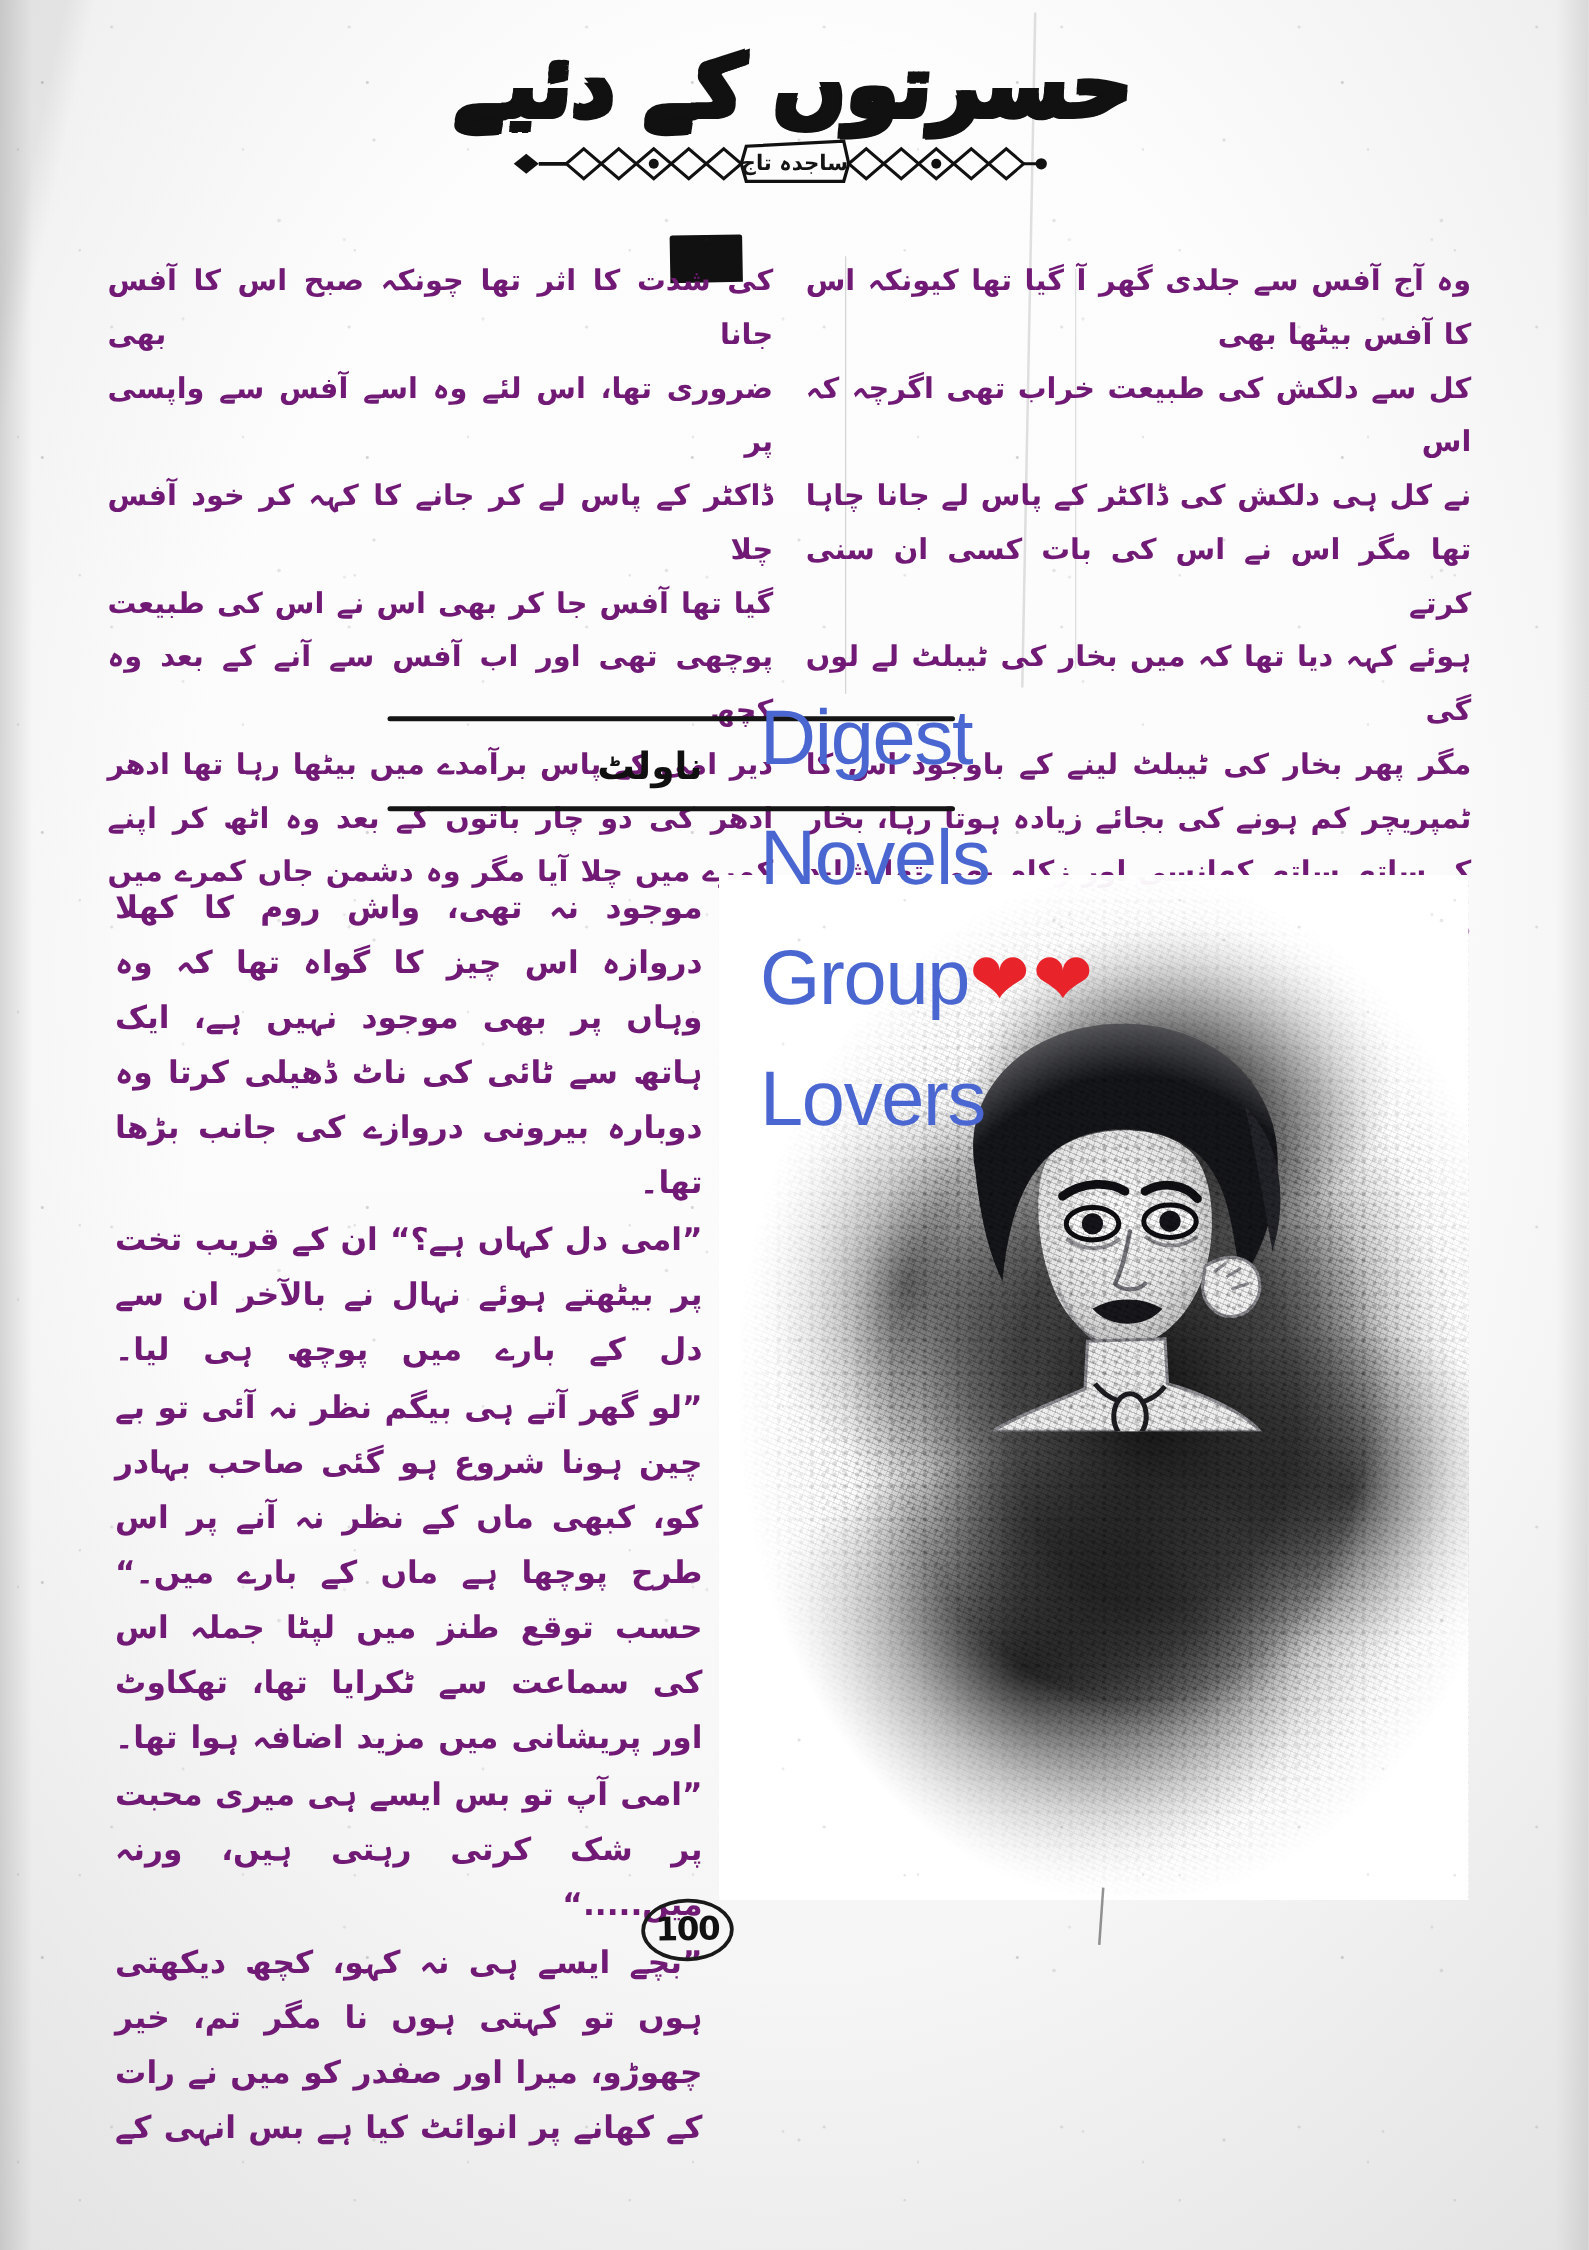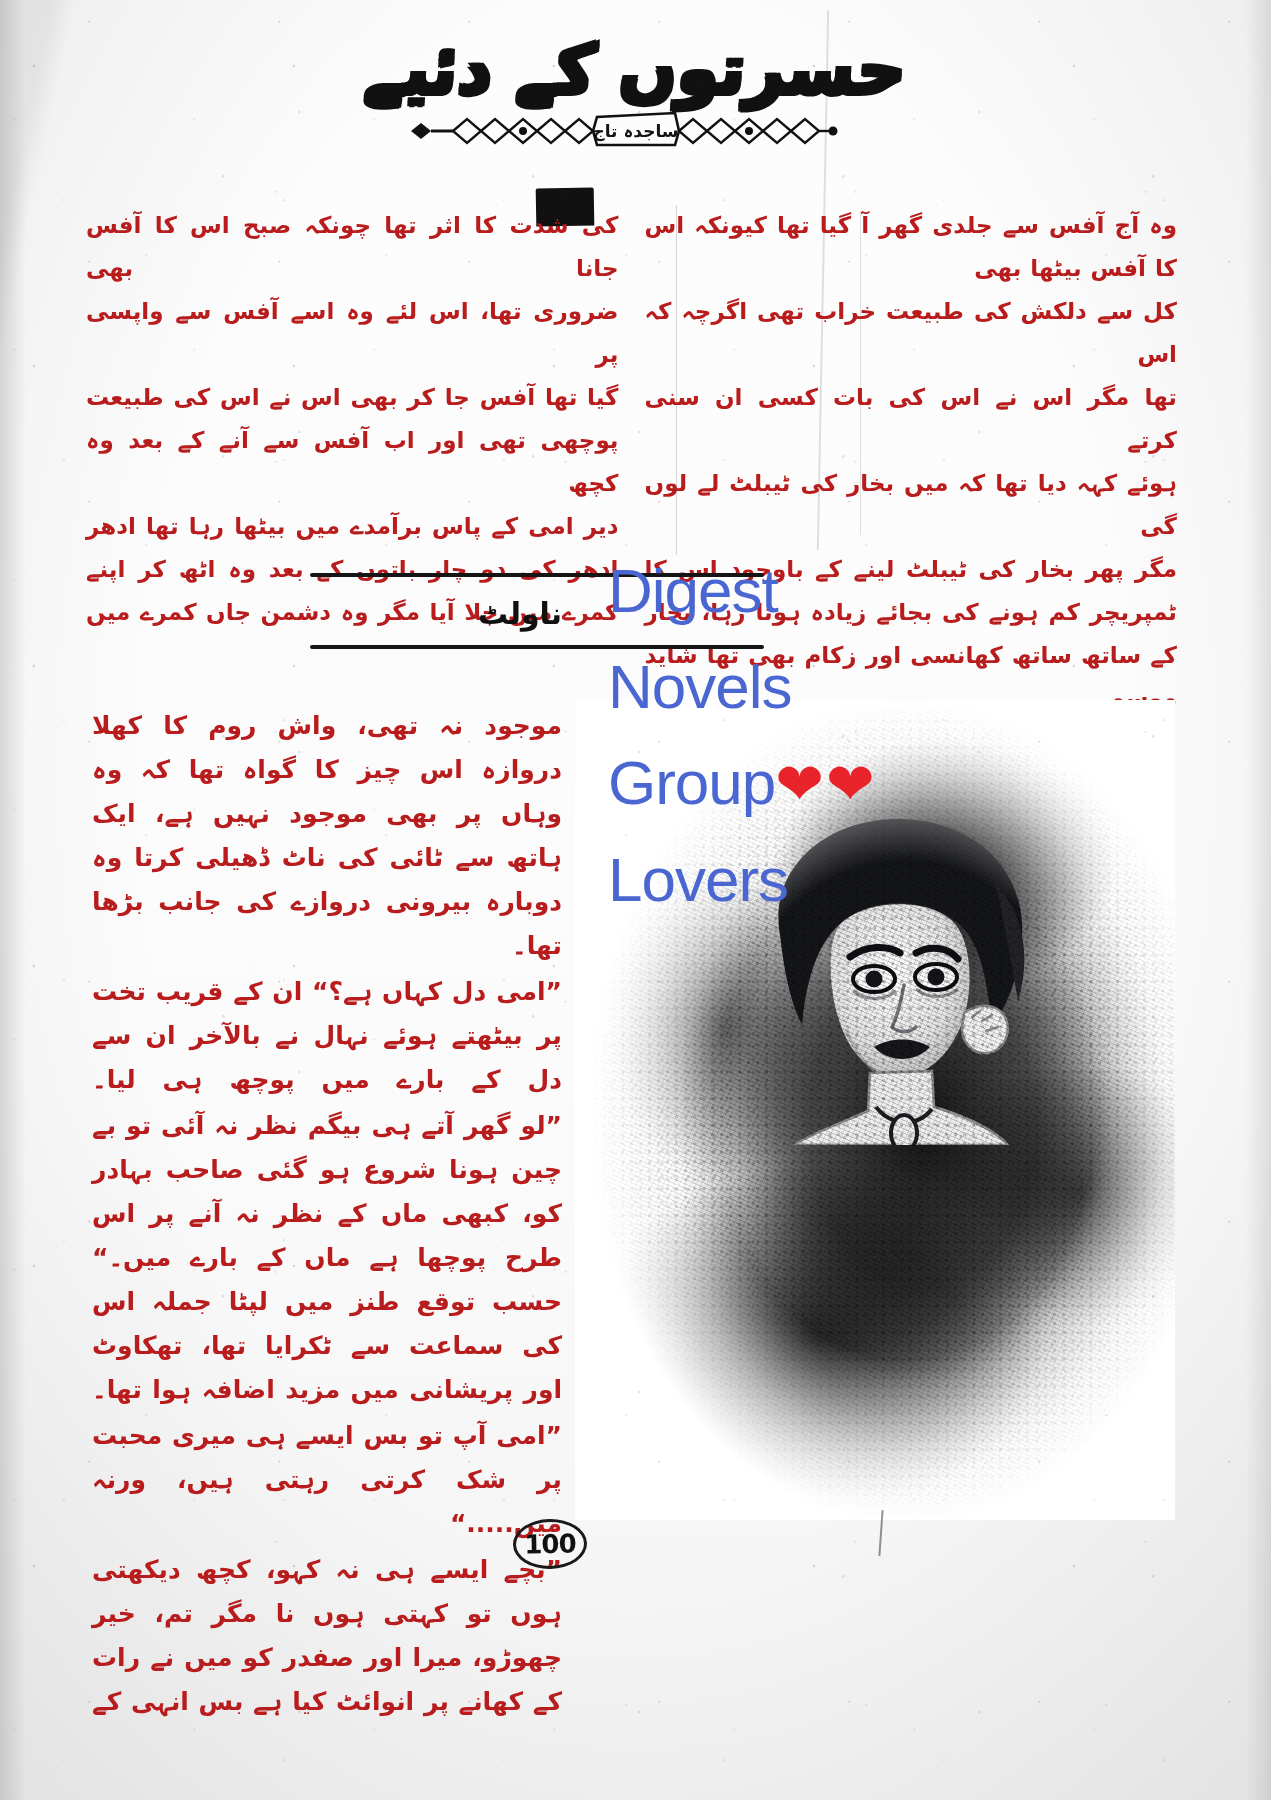--- a/index.html
+++ b/index.html
@@ -81,21 +81,21 @@
 
   
   .cols{
     position:absolute;left:86px;right:94px;top:204px;
     height:352px;
     display:flex;flex-direction:row-reverse;gap:26px;
   }
   .col{flex:1;}
   .urdu{
     direction:rtl;text-align:justify;text-align-last:justify;
-    font-size:23px;line-height:43px;color:#b91c1c;
+    font-size:23px;line-height:43px;color:#701a75;
     font-weight:600;
     word-spacing:1px;
   }
   .urdu.lead{text-align-last:right;}
 
   
   .rule{position:absolute;height:4px;background:#151515;border-radius:2px;}
   .rule.r1{left:310px;width:454px;top:573px;}
   .rule.r2{left:310px;width:454px;top:645px;}
   .novelette{
@@ -213,29 +213,31 @@
       </svg>
       <div class="byline-name">ساجدہ تاج</div>
     </div>
   </div>
   <div class="title-blot"></div>
 
   <div class="cols">
     <div class="col">
       <div class="urdu lead">وہ آج آفس سے جلدی گھر آ گیا تھا کیونکہ اس کا آفس بیٹھا بھی</div>
       <div class="urdu">کل سے دلکش کی طبیعت خراب تھی اگرچہ کہ اس</div>
+      <div class="urdu">نے کل ہی دلکش کی ڈاکٹر کے پاس لے جانا چاہا</div>
       <div class="urdu">تھا مگر اس نے اس کی بات کسی ان سنی کرتے</div>
       <div class="urdu">ہوئے کہہ دیا تھا کہ میں بخار کی ٹیبلٹ لے لوں گی</div>
       <div class="urdu">مگر پھر بخار کی ٹیبلٹ لینے کے باوجود اس کا</div>
       <div class="urdu">ٹمپریچر کم ہونے کی بجائے زیادہ ہوتا رہا، بخار</div>
       <div class="urdu">کے ساتھ ساتھ کھانسی اور زکام بھی تھا شاید موسم</div>
     </div>
     <div class="col">
       <div class="urdu">کی شدت کا اثر تھا چونکہ صبح اس کا آفس جانا بھی</div>
       <div class="urdu">ضروری تھا، اس لئے وہ اسے آفس سے واپسی پر</div>
+      <div class="urdu">ڈاکٹر کے پاس لے کر جانے کا کہہ کر خود آفس چلا</div>
       <div class="urdu">گیا تھا آفس جا کر بھی اس نے اس کی طبیعت</div>
       <div class="urdu">پوچھی تھی اور اب آفس سے آنے کے بعد وہ کچھ</div>
       <div class="urdu">دیر امی کے پاس برآمدے میں بیٹھا رہا تھا ادھر</div>
       <div class="urdu">ادھر کی دو چار باتوں کے بعد وہ اٹھ کر اپنے</div>
       <div class="urdu">کمرے میں چلا آیا مگر وہ دشمن جاں کمرے میں</div>
     </div>
   </div>
 
   <div class="rule r1"></div>
   <div class="novelette">ناولٹ</div>

